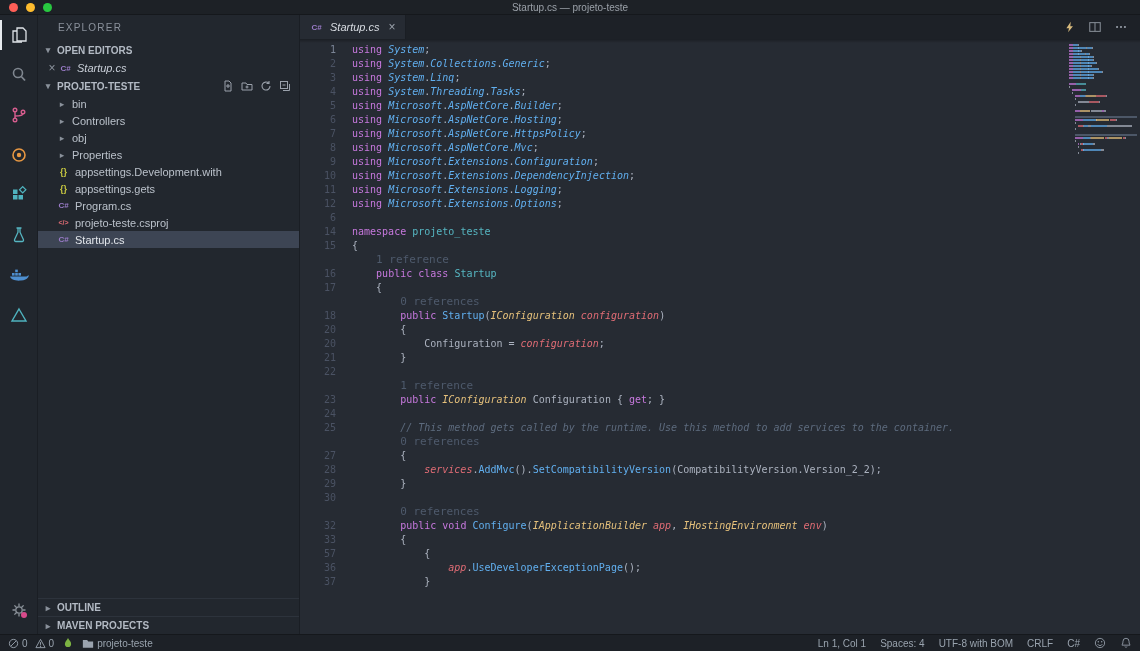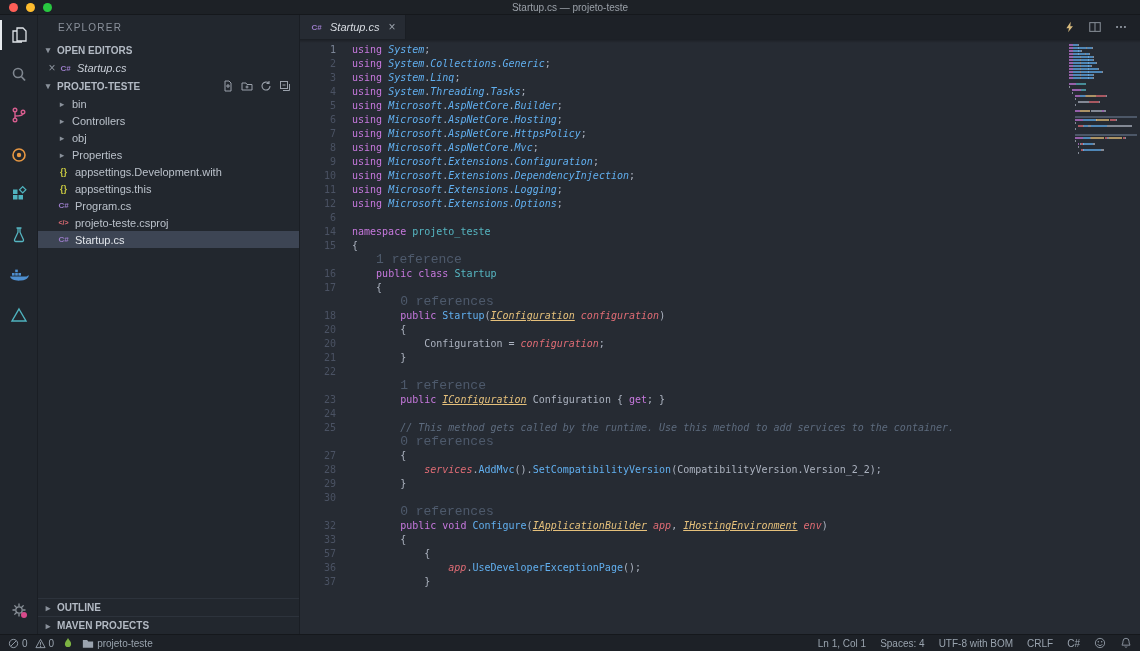--- a/index.html
+++ b/index.html
@@ -56,25 +56,25 @@
   .tab-actions svg{display:block;cursor:pointer;}
 
   .code-wrap{flex:1;position:relative;overflow:hidden;font-family:"DejaVu Sans Mono",monospace;font-size:10px;line-height:14px;}
   .code-wrap::before{content:"";position:absolute;top:0;left:0;right:0;height:4px;
     background:linear-gradient(rgba(0,0,0,.30),transparent);z-index:5;pointer-events:none;}
   .code-scroll{position:absolute;top:4px;left:0;right:74px;}
   .crow{display:flex;height:14px;white-space:pre;}
   .gut{width:36px;text-align:right;color:#4a5263;flex:none;}
   .gut.active{color:#7b8596;}
   .ccontent{padding-left:16px;flex:1;min-width:0;}
-  .lens{font-size:13px;color:#4e5a6c;cursor:pointer;font-family:Liberation Mono, monospace;}
+  .lens{font-size:11px;color:#4e5a6c;cursor:pointer;}
   .tk-kw{color:var(--tk-kw);}
   .tk-ns{color:var(--tk-ns);font-style:italic;}
   .tk-cls{color:var(--tk-cls);}
-  .tk-ty{color:var(--tk-ty);font-style:italic;text-decoration:underline;}
+  .tk-ty{color:var(--tk-ty);font-style:italic;}
   .tk-fn{color:var(--tk-fn);}
   .tk-pr{color:var(--tk-pr);font-style:italic;}
   .tk-pl{color:var(--tk-pl);}
   .tk-cm{color:var(--tk-cm);font-style:italic;}
 
   .minimap{position:absolute;top:0;right:0;bottom:0;width:74px;background:#262b33;padding:5px 3px;cursor:pointer;}
   .mrow{height:2px;margin-bottom:1px;white-space:nowrap;font-size:0;overflow:hidden;}
   .mseg{display:inline-block;height:2px;opacity:.7;vertical-align:top;}
 
   
@@ -217,21 +217,21 @@
         <div class="tree-row">
           <span class="chev">▸</span>
           <span class="tlabel">Properties</span>
         </div>
         <div class="tree-row">
           <span class="ficon json">{}</span>
           <span class="tlabel">appsettings.Development.with</span>
         </div>
         <div class="tree-row">
           <span class="ficon json">{}</span>
-          <span class="tlabel">appsettings.this</span>
+          <span class="tlabel">appsettings.gets</span>
         </div>
         <div class="tree-row">
           <span class="ficon csharp">C#</span>
           <span class="tlabel">Program.cs</span>
         </div>
         <div class="tree-row">
           <span class="ficon csproj">&lt;/&gt;</span>
           <span class="tlabel">projeto-teste.csproj</span>
         </div>
         <div class="tree-row selected">

